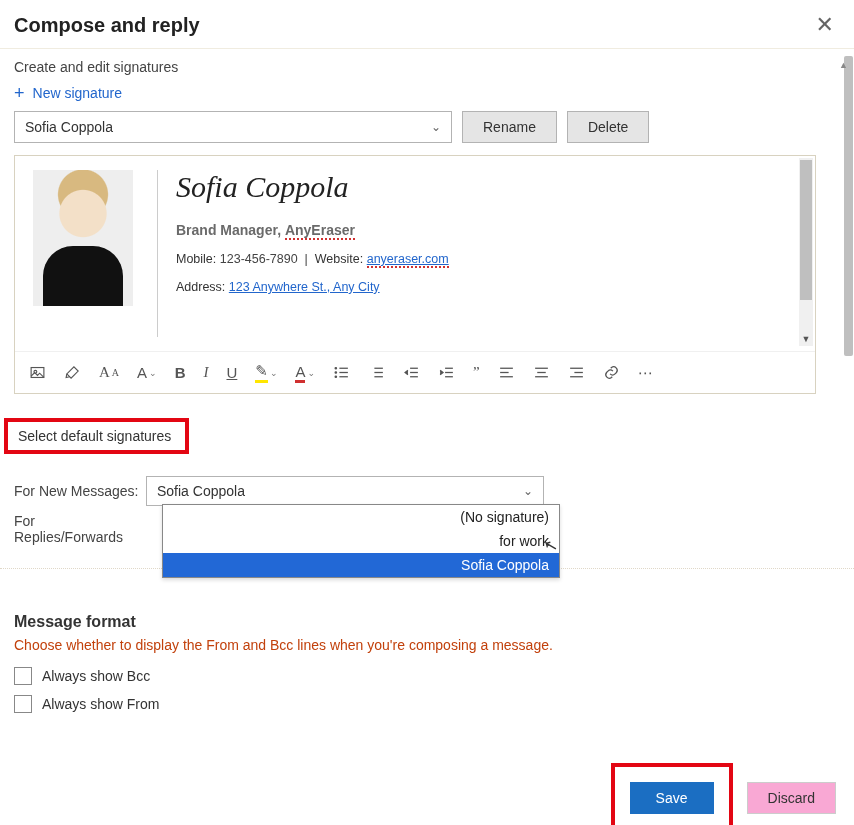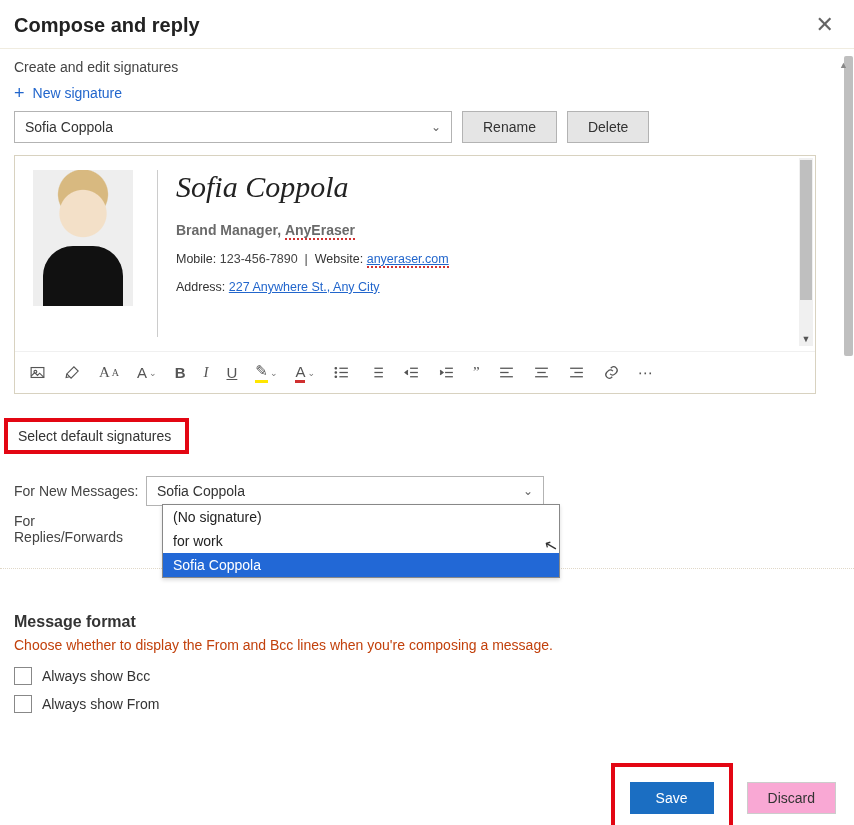--- a/index.html
+++ b/index.html
@@ -226,21 +226,21 @@
         </div>
         <div class="sig-line">
           <span class="lbl">Mobile:</span>
           <span>123-456-7890</span>
           &nbsp;<span>|</span>&nbsp;
           <span class="lbl">Website:</span>
           <a href="#" class="squiggle">anyeraser.com</a>
         </div>
         <div class="sig-line">
           <span class="lbl">Address:</span>
-          <a href="#">227 Anywhere St., Any City</a>
+          <a href="#">123 Anywhere St., Any City</a>
         </div>
       </div>
       <div class="editor-scroll">
         <div class="thumb"></div>
         <div class="down-arr">▼</div>
       </div>
     </div>
     <div class="toolbar">
       <span class="tb">
           <svg viewBox="0 0 24 24" fill="none" stroke="#555" stroke-width="1.6">
@@ -342,21 +342,21 @@
       <span class="def-label">For New Messages:</span>
       <div class="def-select">
         <span>Sofia Coppola</span>
         <span class="chev">⌄</span>
       </div>
     </div>
     <div class="def-row">
       <span class="def-label">For Replies/Forwards</span>
     </div>
 
-    <div class="dropdown" style="top:32px;">
+    <div class="dropdown" style="top:32px;text-align:right;">
       <div class="opt">(No signature)</div>
       <div class="opt">for work</div>
       <div class="opt sel">Sofia Coppola</div>
     </div>
     <div class="cursor-arrow">↖</div>
   </div>
 
   <div class="dotted-sep"></div>
 
   <div class="msg-format">

